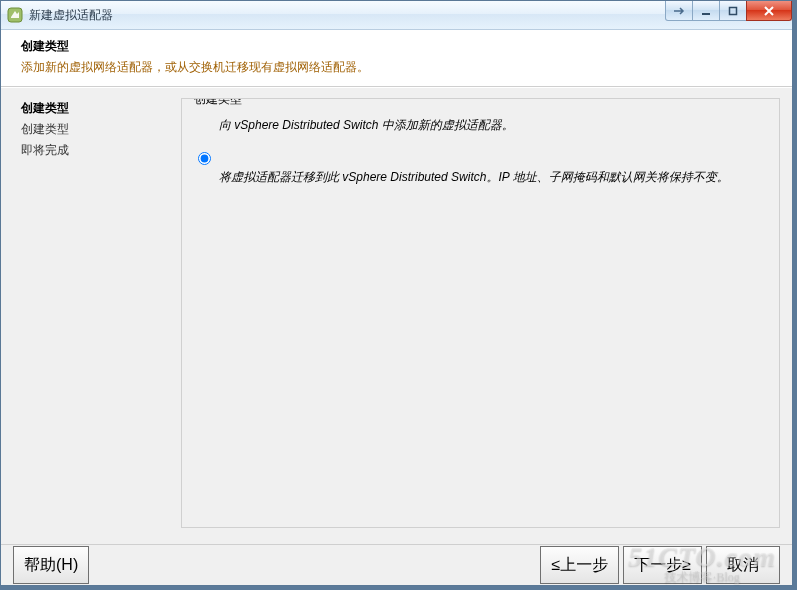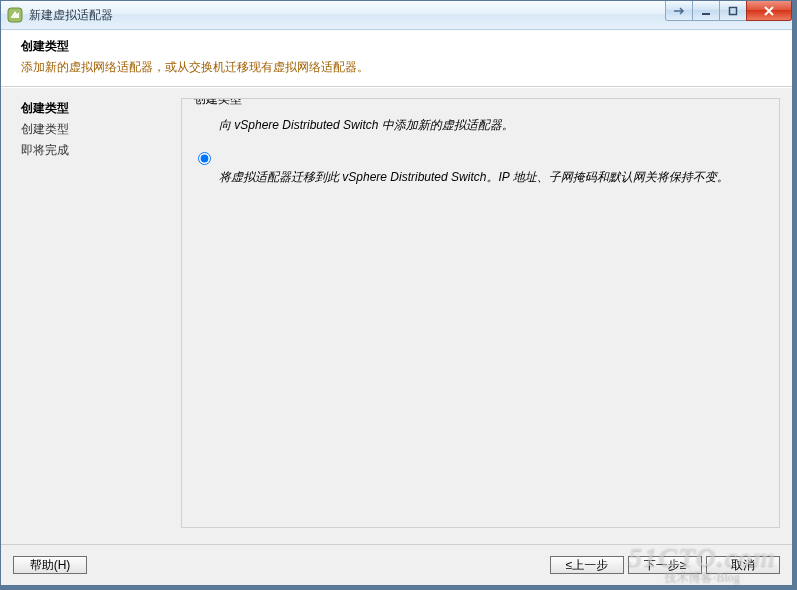--- a/index.html
+++ b/index.html
@@ -151,24 +151,24 @@
     height: 40px;
     border-top:1px solid #cfcfcf;
     background:#f0f0f0;
     display:flex;
     align-items:center;
     padding: 0 12px;
   }
   .footer .spacer { flex:1; }
   .btn {
     min-width: 74px;
-    height: 18px;
+    height: 38px;
     border:1px solid #707070;
     background: linear-gradient(to bottom,#fdfdfd,#e5e5e5);
-    font-size:12px;
+    font-size:16px;
     font-family:inherit;
     padding: 0 10px;
     margin-left: 4px;
   }
   .btn-help { margin-left:0; }
 
   
   .watermark {
     position: fixed;
     right: 21px;

